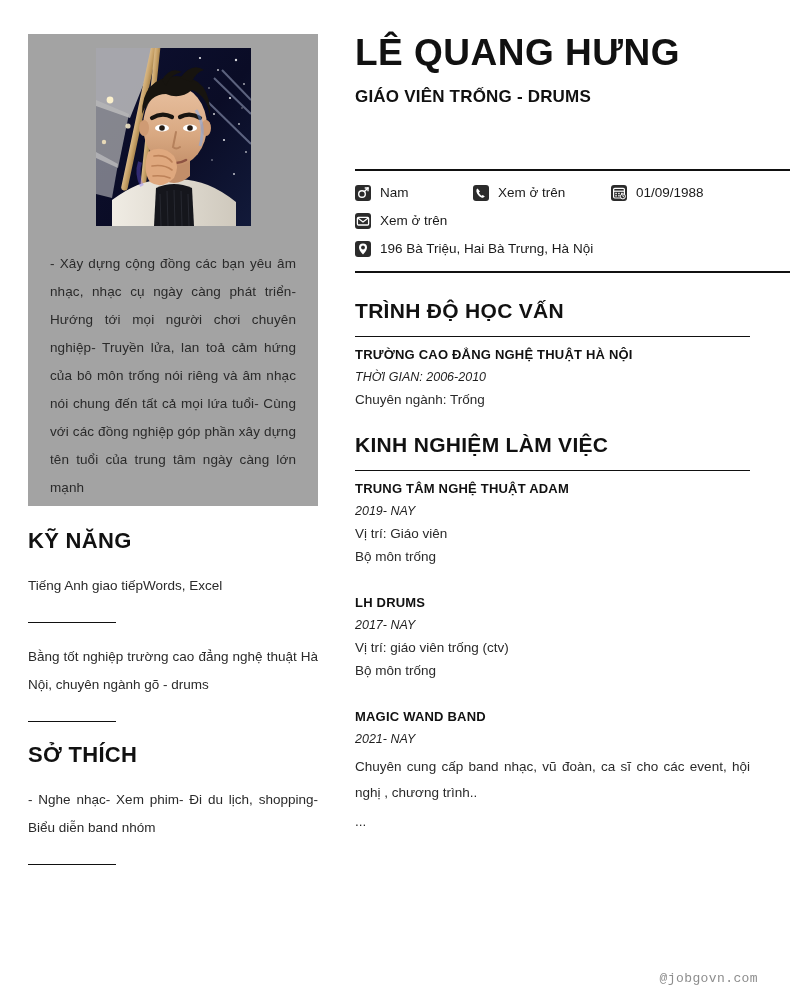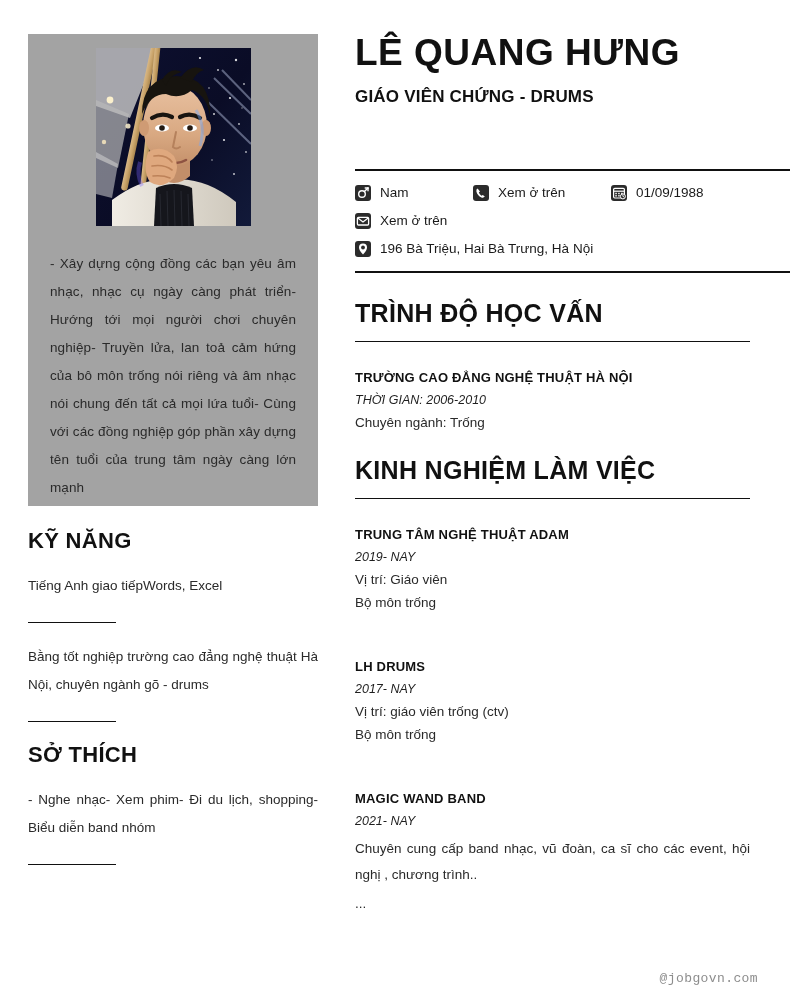--- a/index.html
+++ b/index.html
@@ -136,29 +136,29 @@
     flex: 0 0 16px;
     display: block;
   }
 
   .sec {
     margin-top: 26px;
     width: 395px;
   }
 
   .sec-title {
-    font-size: 25px;
+    font-size: 21px;
     font-weight: bold;
     letter-spacing: 0.3px;
     color: #111;
     padding-bottom: 13px;
     border-bottom: 1.8px solid #111;
   }
 
-  .entry { margin-top: 28px; }
+  .entry { margin-top: 10px; }
 
   .entry-org {
     font-size: 13px;
     font-weight: bold;
     letter-spacing: 0.2px;
     color: #111;
     margin-bottom: 8px;
   }
 
   .entry-period {
@@ -337,21 +337,21 @@
       <div class="left-heading">SỞ THÍCH</div>
       <div class="left-body">- Nghe nhạc- Xem phim- Đi du lịch, shopping- Biểu diễn band nhóm</div>
       <div class="left-divider"></div>
     </div>
 
   </div>
 
   <div class="right-col">
 
     <div class="name">LÊ QUANG HƯNG</div>
-    <div class="job-title">GIÁO VIÊN CHỨNG - DRUMS</div>
+    <div class="job-title">GIÁO VIÊN TRỐNG - DRUMS</div>
 
     <div class="contact-block">
 
       <div class="contact-row">
 
         <div class="contact-item ci-gender">
           <svg class="cicon" viewBox="0 0 16 16">
             <rect x="0" y="0" width="16" height="16" rx="3" fill="#2b2b2b"></rect>
             <circle cx="7" cy="9" r="3.3" fill="none" stroke="#ffffff" stroke-width="1.4"></circle>
             <line x1="9.4" y1="6.6" x2="13" y2="3" stroke="#ffffff" stroke-width="1.4" stroke-linecap="round"></line>

